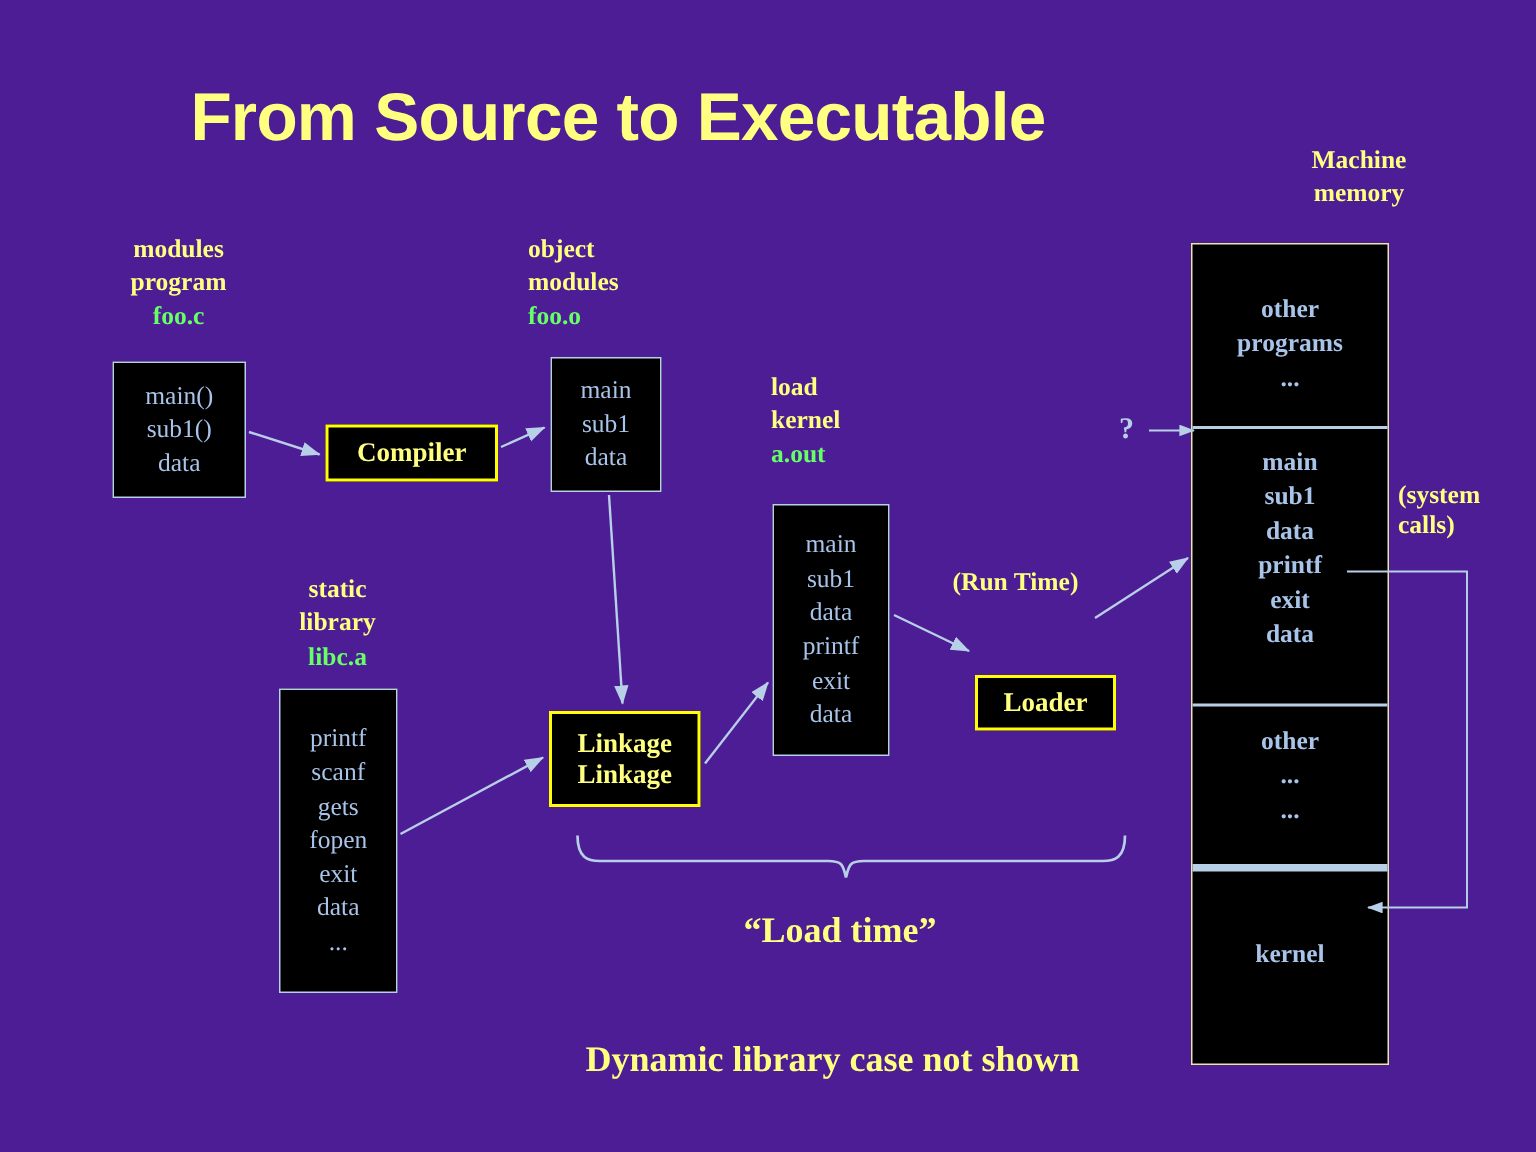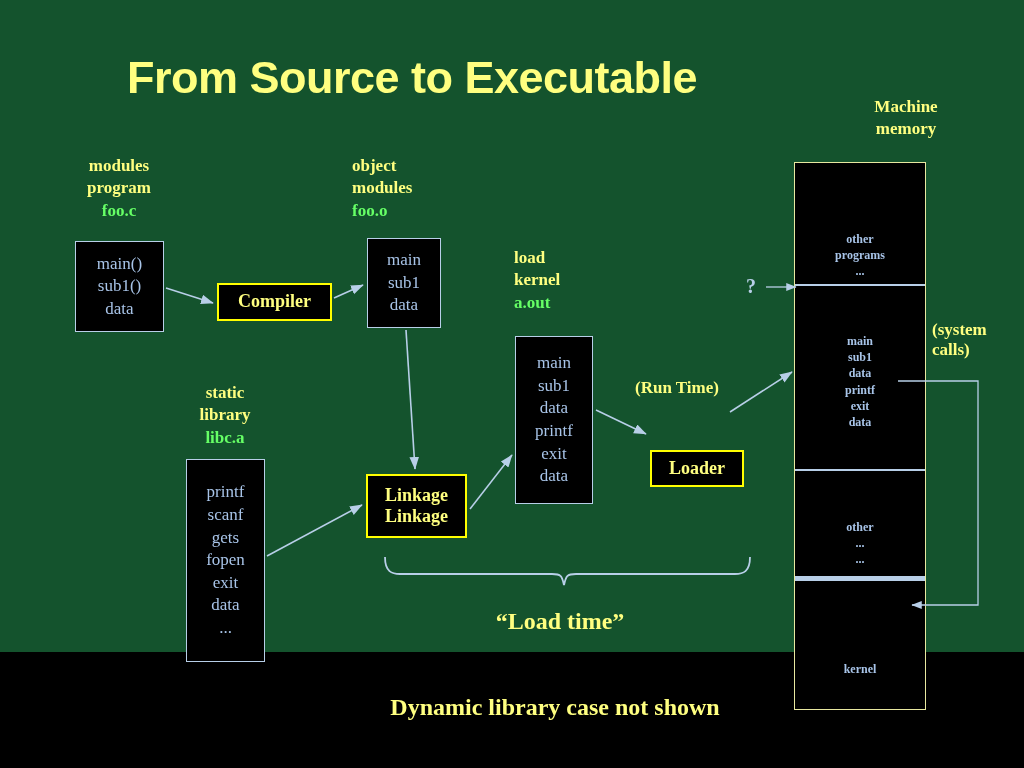--- a/index.html
+++ b/index.html
@@ -1,18 +1,18 @@
 <!DOCTYPE html>
 <html><head>
 <meta charset="utf-8">
 <style>
   html,body{margin:0;padding:0;background:#000;}
   body{width:1024px;height:768px;overflow:hidden;
        font-family:"Liberation Serif","DejaVu Serif",serif;}
-  #stage{position:relative;width:1024px;height:652px;background:#14532d;}
+  #stage{position:relative;width:1024px;height:768px;background:#4c1d95;}
 
   .abs{position:absolute;}
 
   
   #title{
     left:0;top:52px;width:824px;text-align:center;
     font-family:"Liberation Sans","DejaVu Sans",sans-serif;
     font-weight:bold;font-size:45px;color:#ffff80;
     letter-spacing:-0.5px;white-space:nowrap;
   }
@@ -42,23 +42,22 @@
     align-items:center;justify-content:center;box-sizing:border-box;
   }
 
   
   #memframe{
     left:794px;top:162px;width:132px;height:548px;
     border:1.5px solid #e8e8a0;background:#000;box-sizing:border-box;
   }
   .memseg{
     position:absolute;left:0;width:100%;
-    color:#a8c4e8;font-weight:bold;font-size:12px;line-height:1.35;
+    color:#a8c4e8;font-weight:bold;font-size:17px;line-height:1.35;
     text-align:center;
-    margin-top:36px;
   }
   .memdiv{position:absolute;background:#b8cfe8;}
 
   
   #arrows{position:absolute;left:0;top:0;width:1024px;height:768px;
           pointer-events:none;}
   .ln{stroke:#b8cfe8;stroke-width:1.6;fill:none;}
   .ln-thin{stroke:#b8cfe8;stroke-width:1.3;fill:none;}
   .brace{stroke:#b8cfe8;stroke-width:1.8;fill:none;}
 

